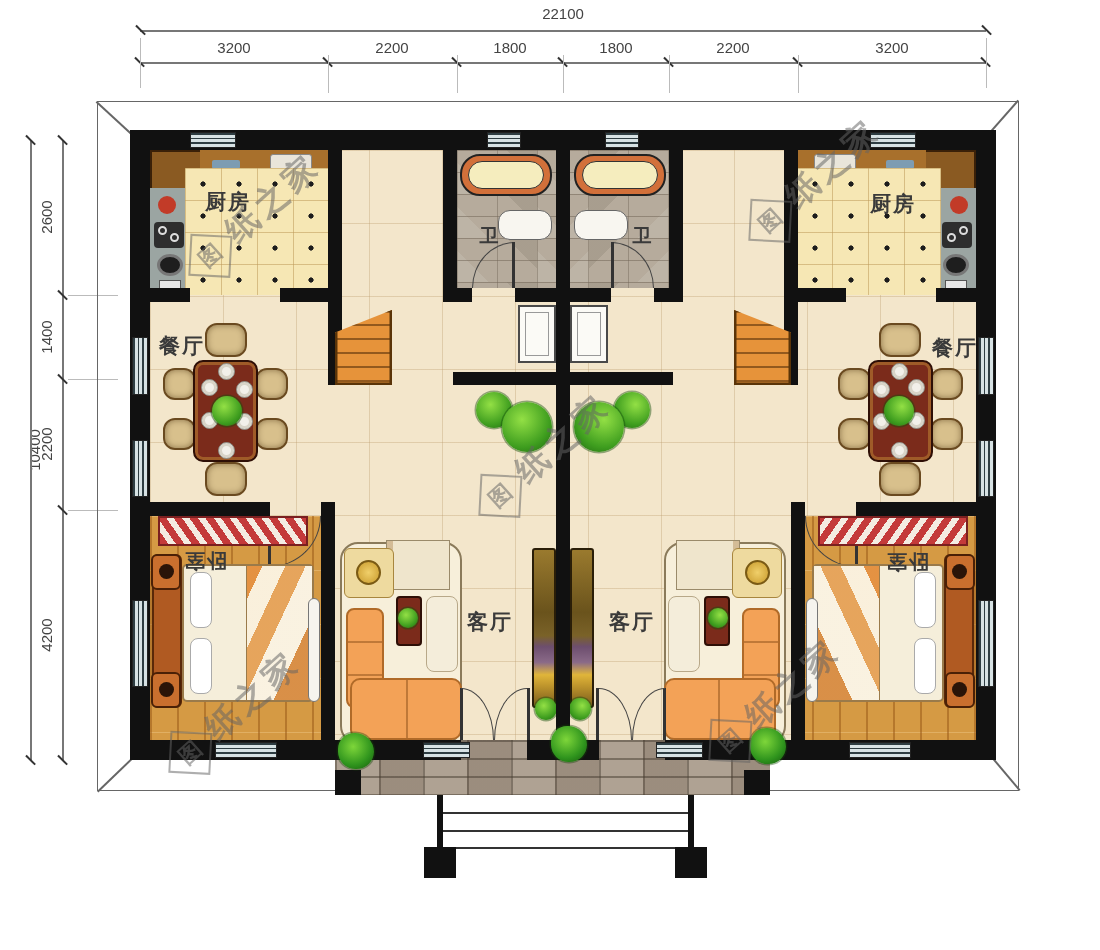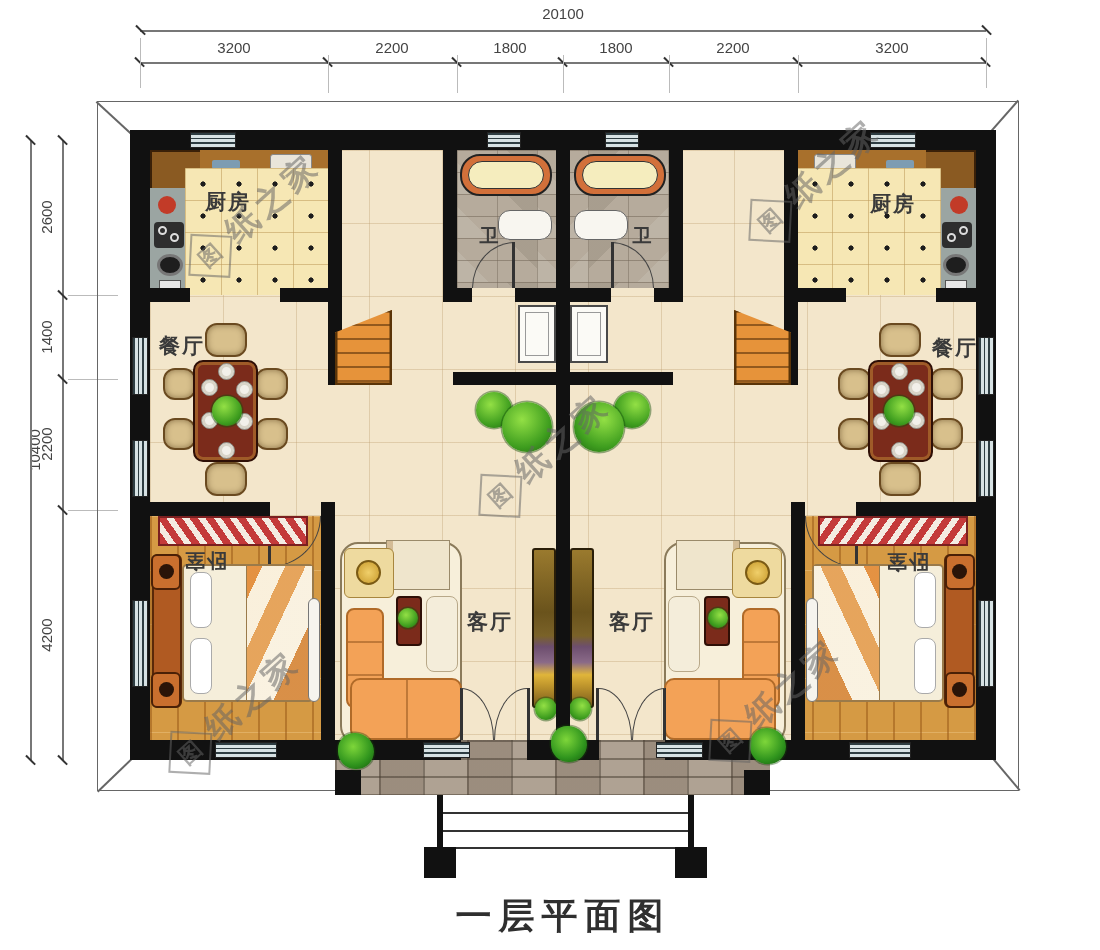--- a/index.html
+++ b/index.html
@@ -61,21 +61,21 @@
   .wm .seal span{transform:rotate(-45deg);}
   .title{position:absolute;left:563px;top:916px;transform:translate(-50%,-50%);font-size:36px;font-weight:700;
          color:#2f2f2f;letter-spacing:7px;white-space:nowrap;}
 </style>
 </head>
 <body>
 
 <div id="stage">
 
   <div>
-    <div class="dimlab" style="left:563px;top:13px;">20100</div>
+    <div class="dimlab" style="left:563px;top:13px;">22100</div>
     <div class="dline" style="left:140px;top:30px;width:846px;height:1.5px;"></div>
     <div class="tick" style="left:134px;top:29px;"></div>
     <div class="tick" style="left:980px;top:29px;"></div>
     <div class="dline" style="left:140px;top:62px;width:846px;height:1.5px;"></div>
     <div class="tick" style="left:133px;top:61px;"></div>
     <div class="tick" style="left:321px;top:61px;"></div>
     <div class="tick" style="left:450px;top:61px;"></div>
     <div class="tick" style="left:556px;top:61px;"></div>
     <div class="tick" style="left:662px;top:61px;"></div>
     <div class="tick" style="left:791px;top:61px;"></div>
@@ -368,15 +368,14 @@
       </div>
     <span>纸之家</span>
   </div>
   <div class="wm" style="left:775px;top:700px;">
     <div class="seal">
         <span>图</span>
       </div>
     <span>纸之家</span>
   </div>
 
-  <div class="title">一层平面图</div>
 
 </div>
 
 </body></html>

